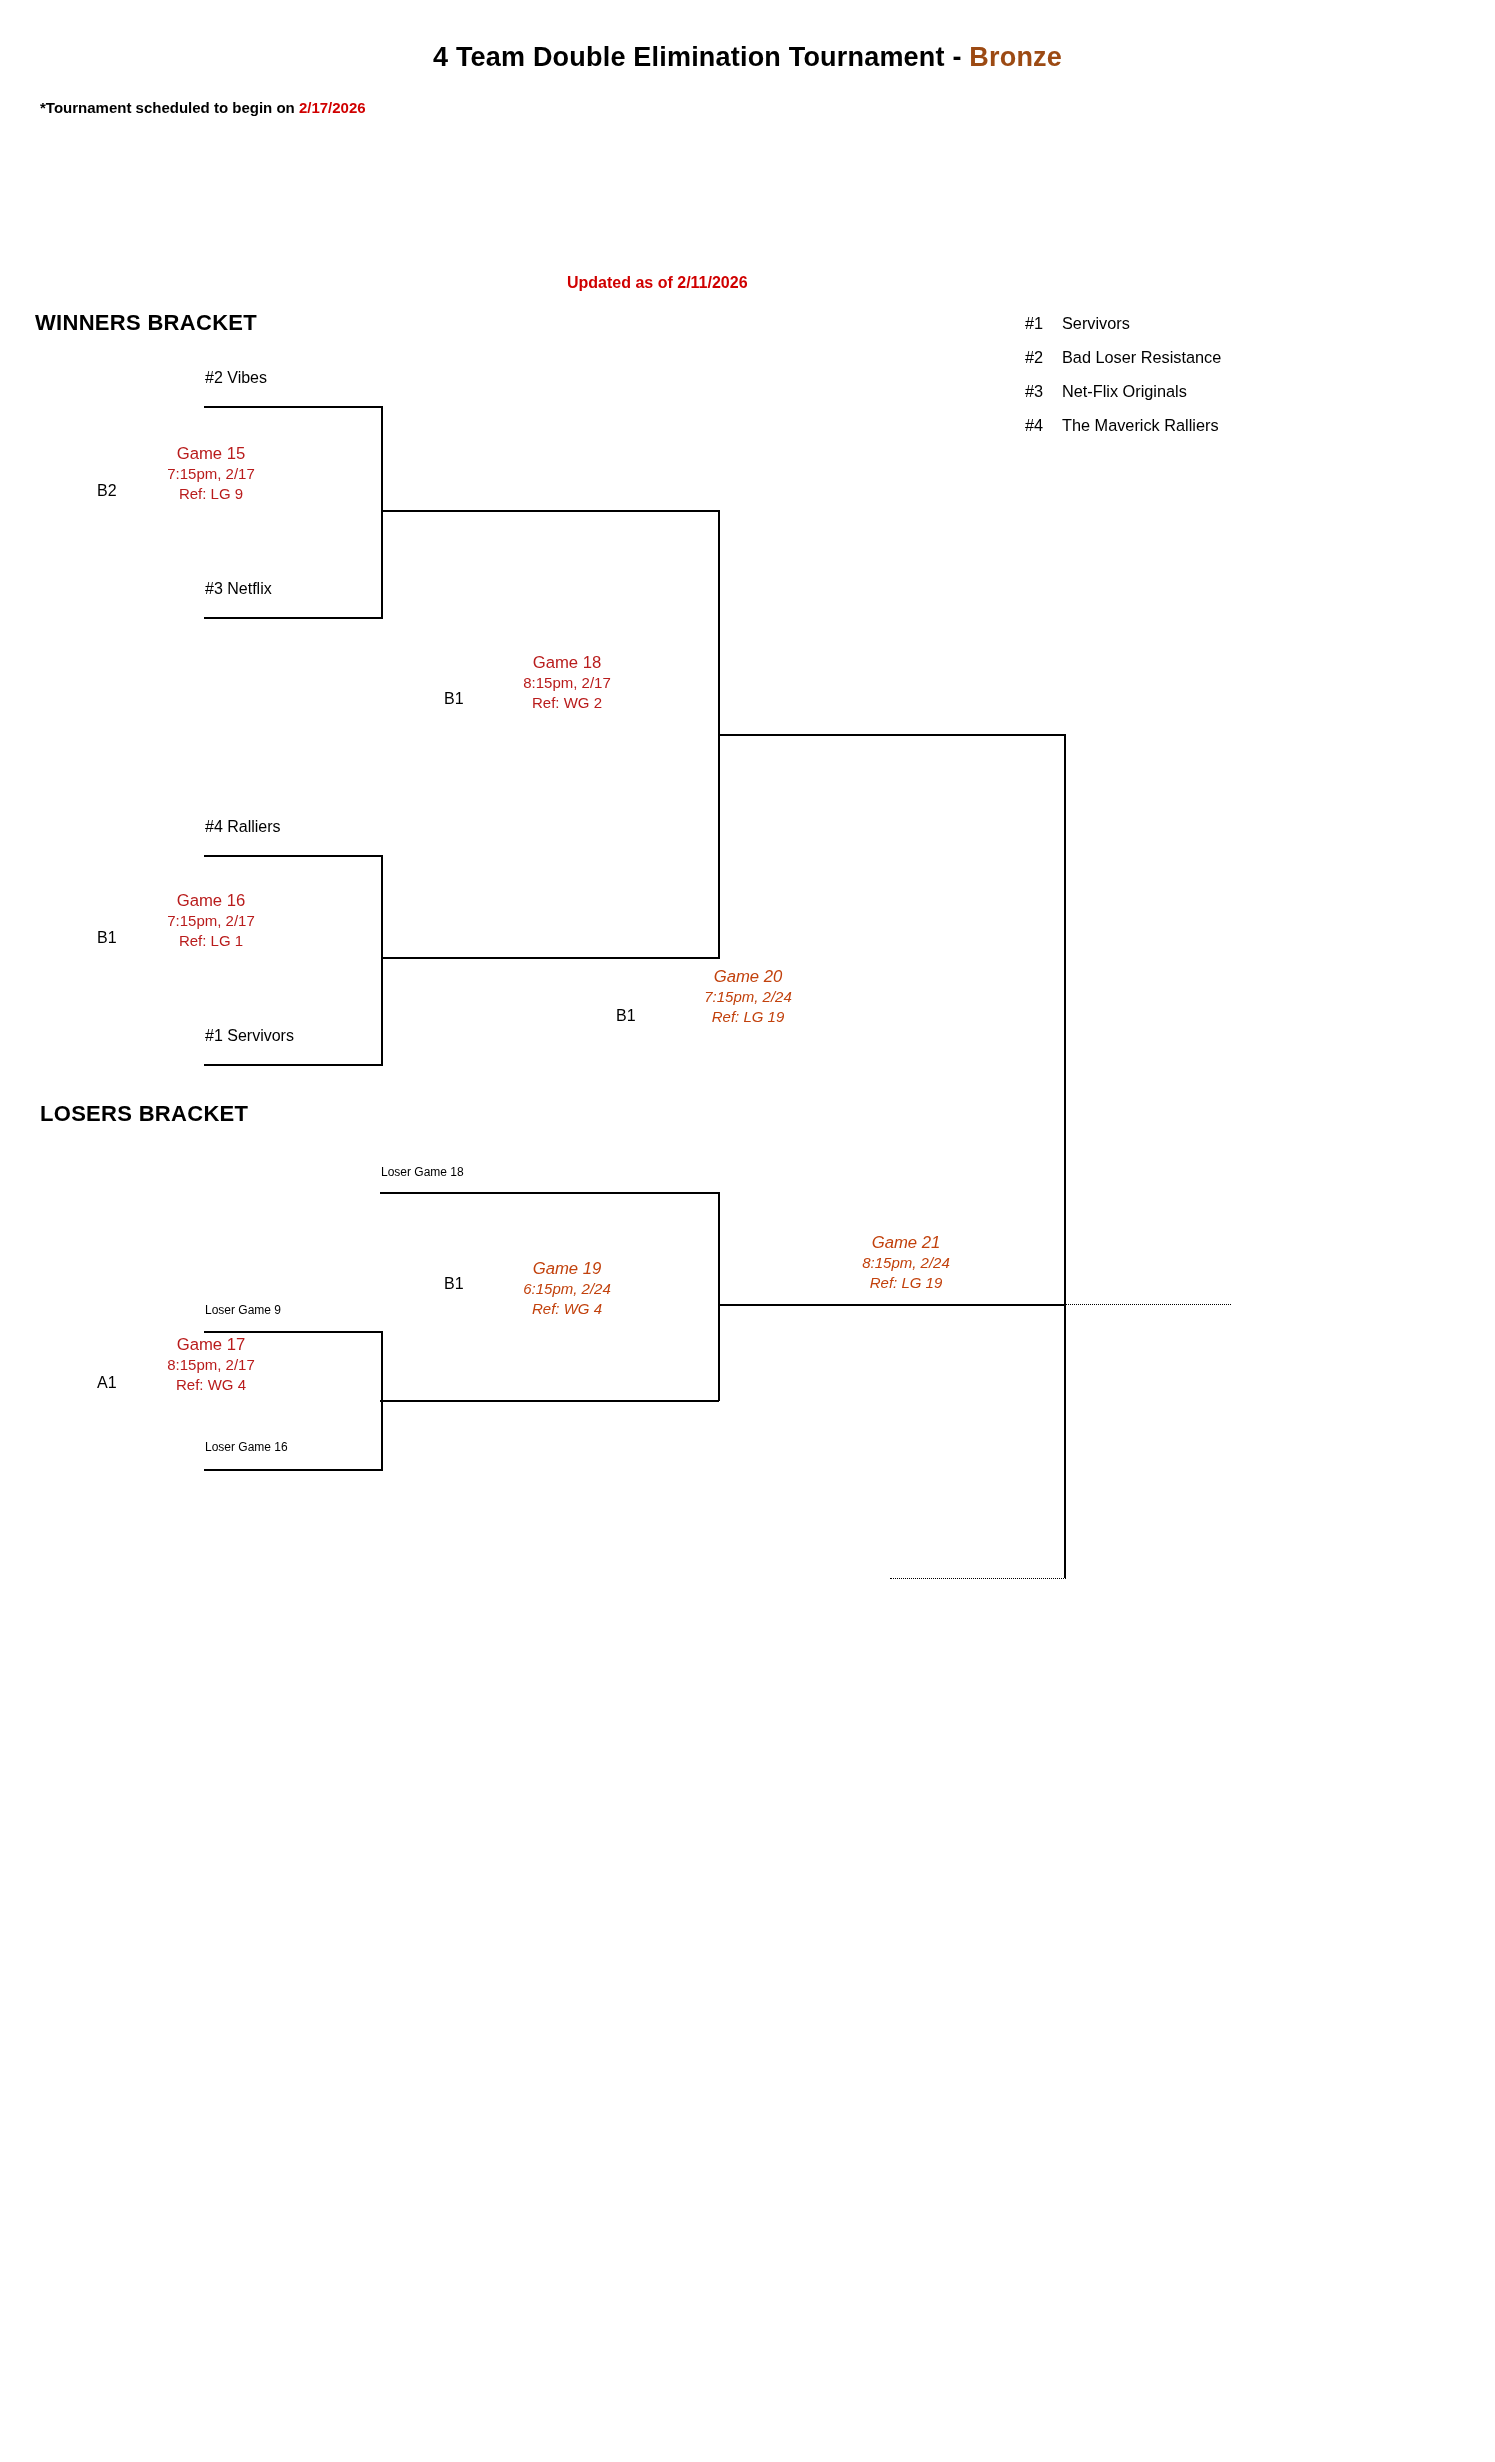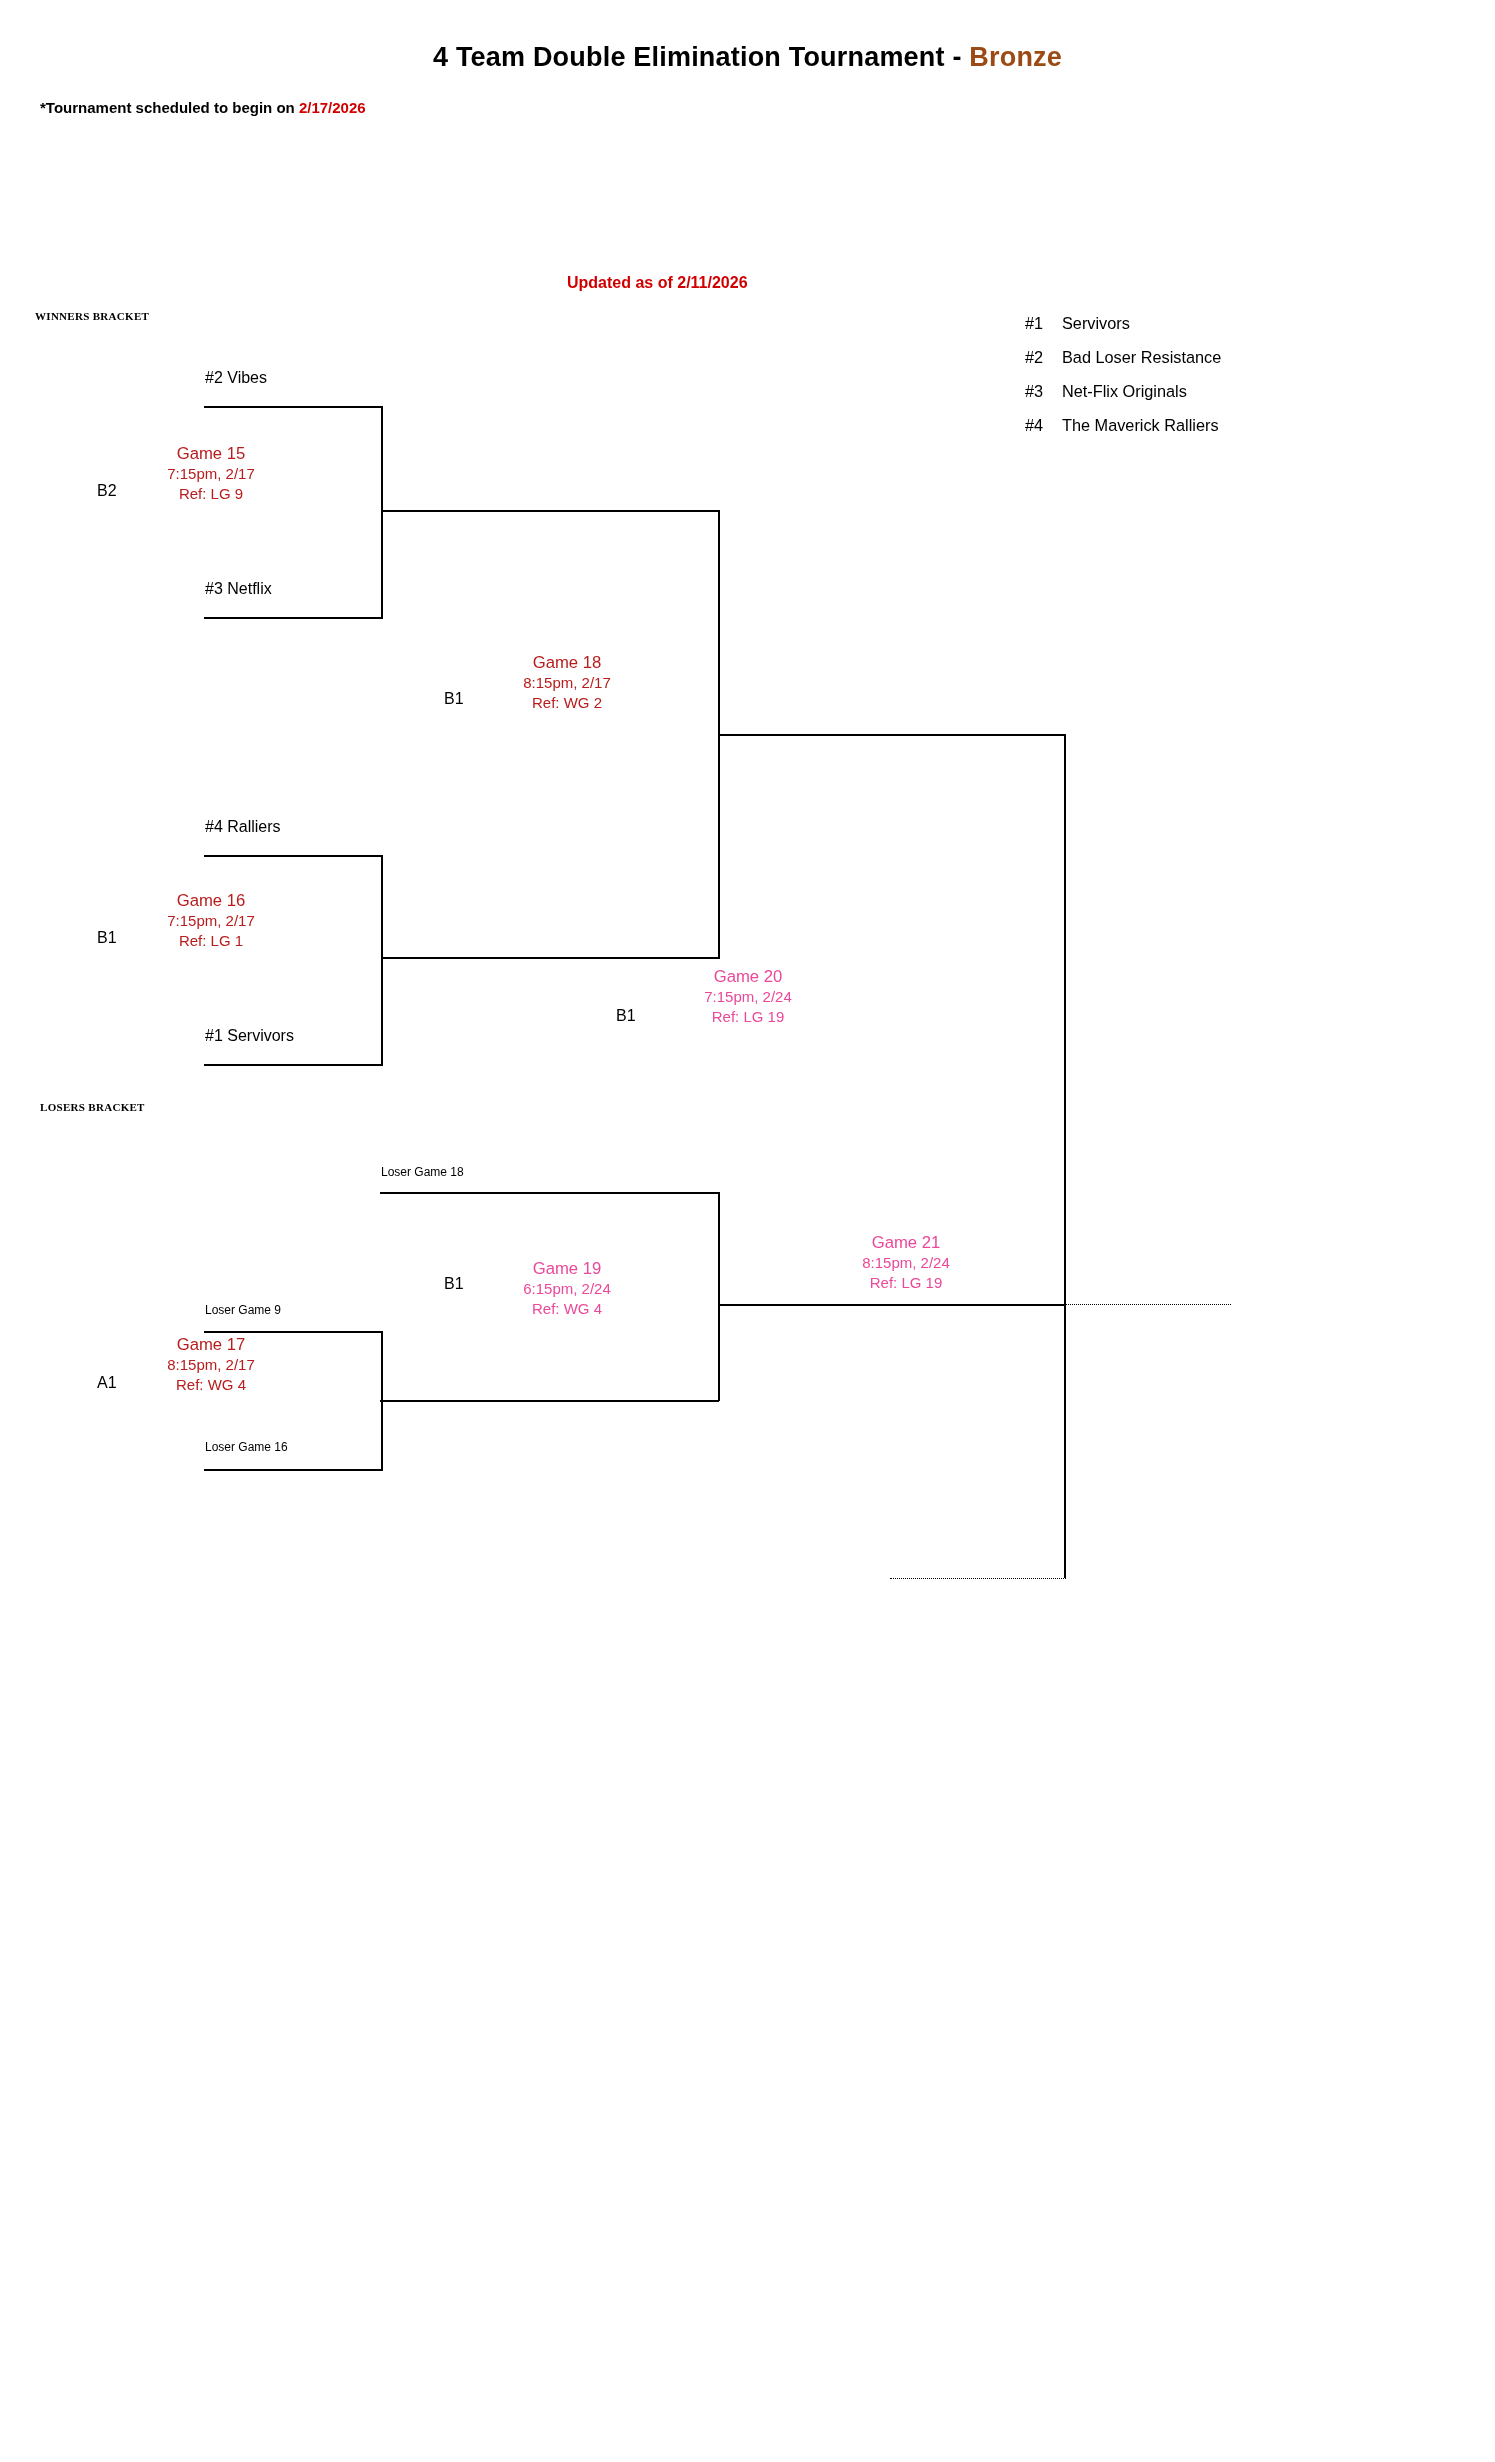--- a/index.html
+++ b/index.html
@@ -46,24 +46,23 @@
   #updated {
     top: 274px;
     left: 567px;
     font-size: 16px;
     font-weight: bold;
     color: #d00000;
   }
 
   
   .section-label {
-    font-size: 11px;
+    font-size: 22px;
     font-weight: bold;
     letter-spacing: 0.3px;
-    font-family: Liberation Serif, serif;
   }
   #winners-label { top: 310px; left: 35px; }
   #losers-label  { top: 1101px; left: 40px; }
 
   
   #seed-list {
     top: 306px;
     left: 1025px;
     font-size: 16.3px;
     line-height: 34px;
@@ -93,21 +92,21 @@
     line-height: 20px;
   }
   .game .gname {
     font-size: 16.7px;
     font-weight: normal;
   }
   .game .gtime, .game .gref {
     font-size: 15px;
   }
   .game.blue   { color: #b91c1c; }
-  .game.red    { color: #ec4899; }
+  .game.red    { color: #c2410c; font-style: italic; }
 
   
   .court {
     font-size: 16px;
     color: #000000;
   }
 </style>
 </head>
 <body>
 

